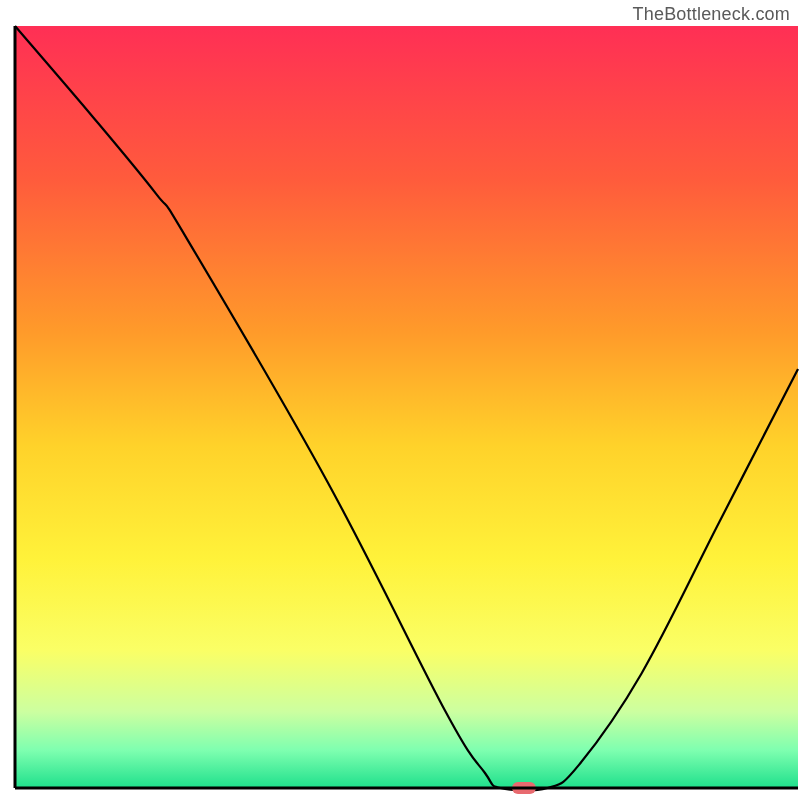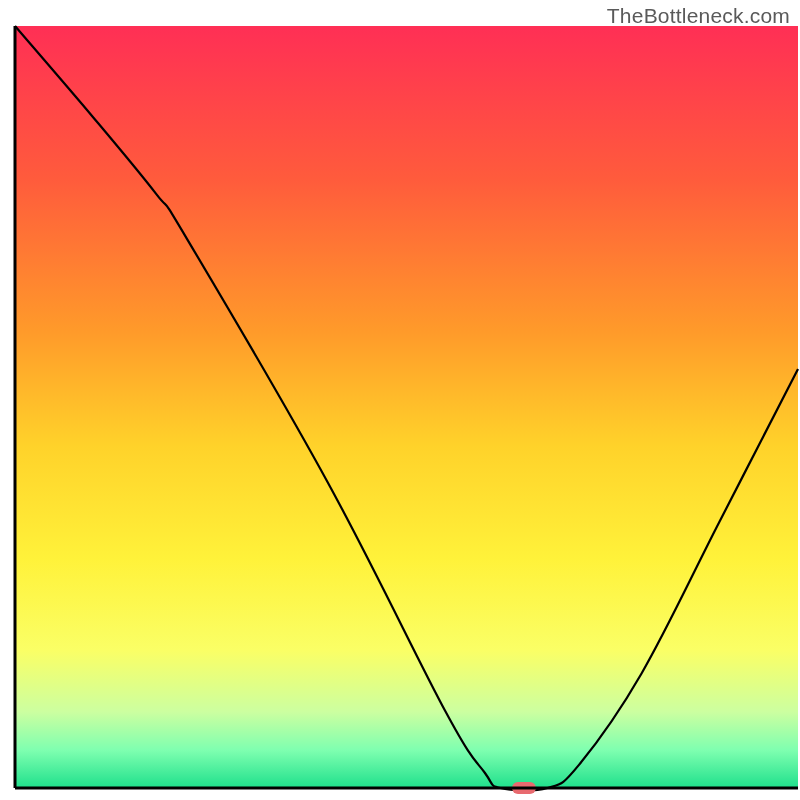--- a/index.html
+++ b/index.html
@@ -13,21 +13,21 @@
   #container {
     position: relative;
     width: 800px;
     height: 800px;
   }
   #watermark {
     position: absolute;
     top: 4px;
     right: 10px;
     color: #5a5a5a;
-    font-size: 21px;
+    font-size: 18px;
     font-weight: 400;
     letter-spacing: 0.2px;
   }
   svg {
     display: block;
   }
 </style>
 </head>
 <body>
 <div id="container">

